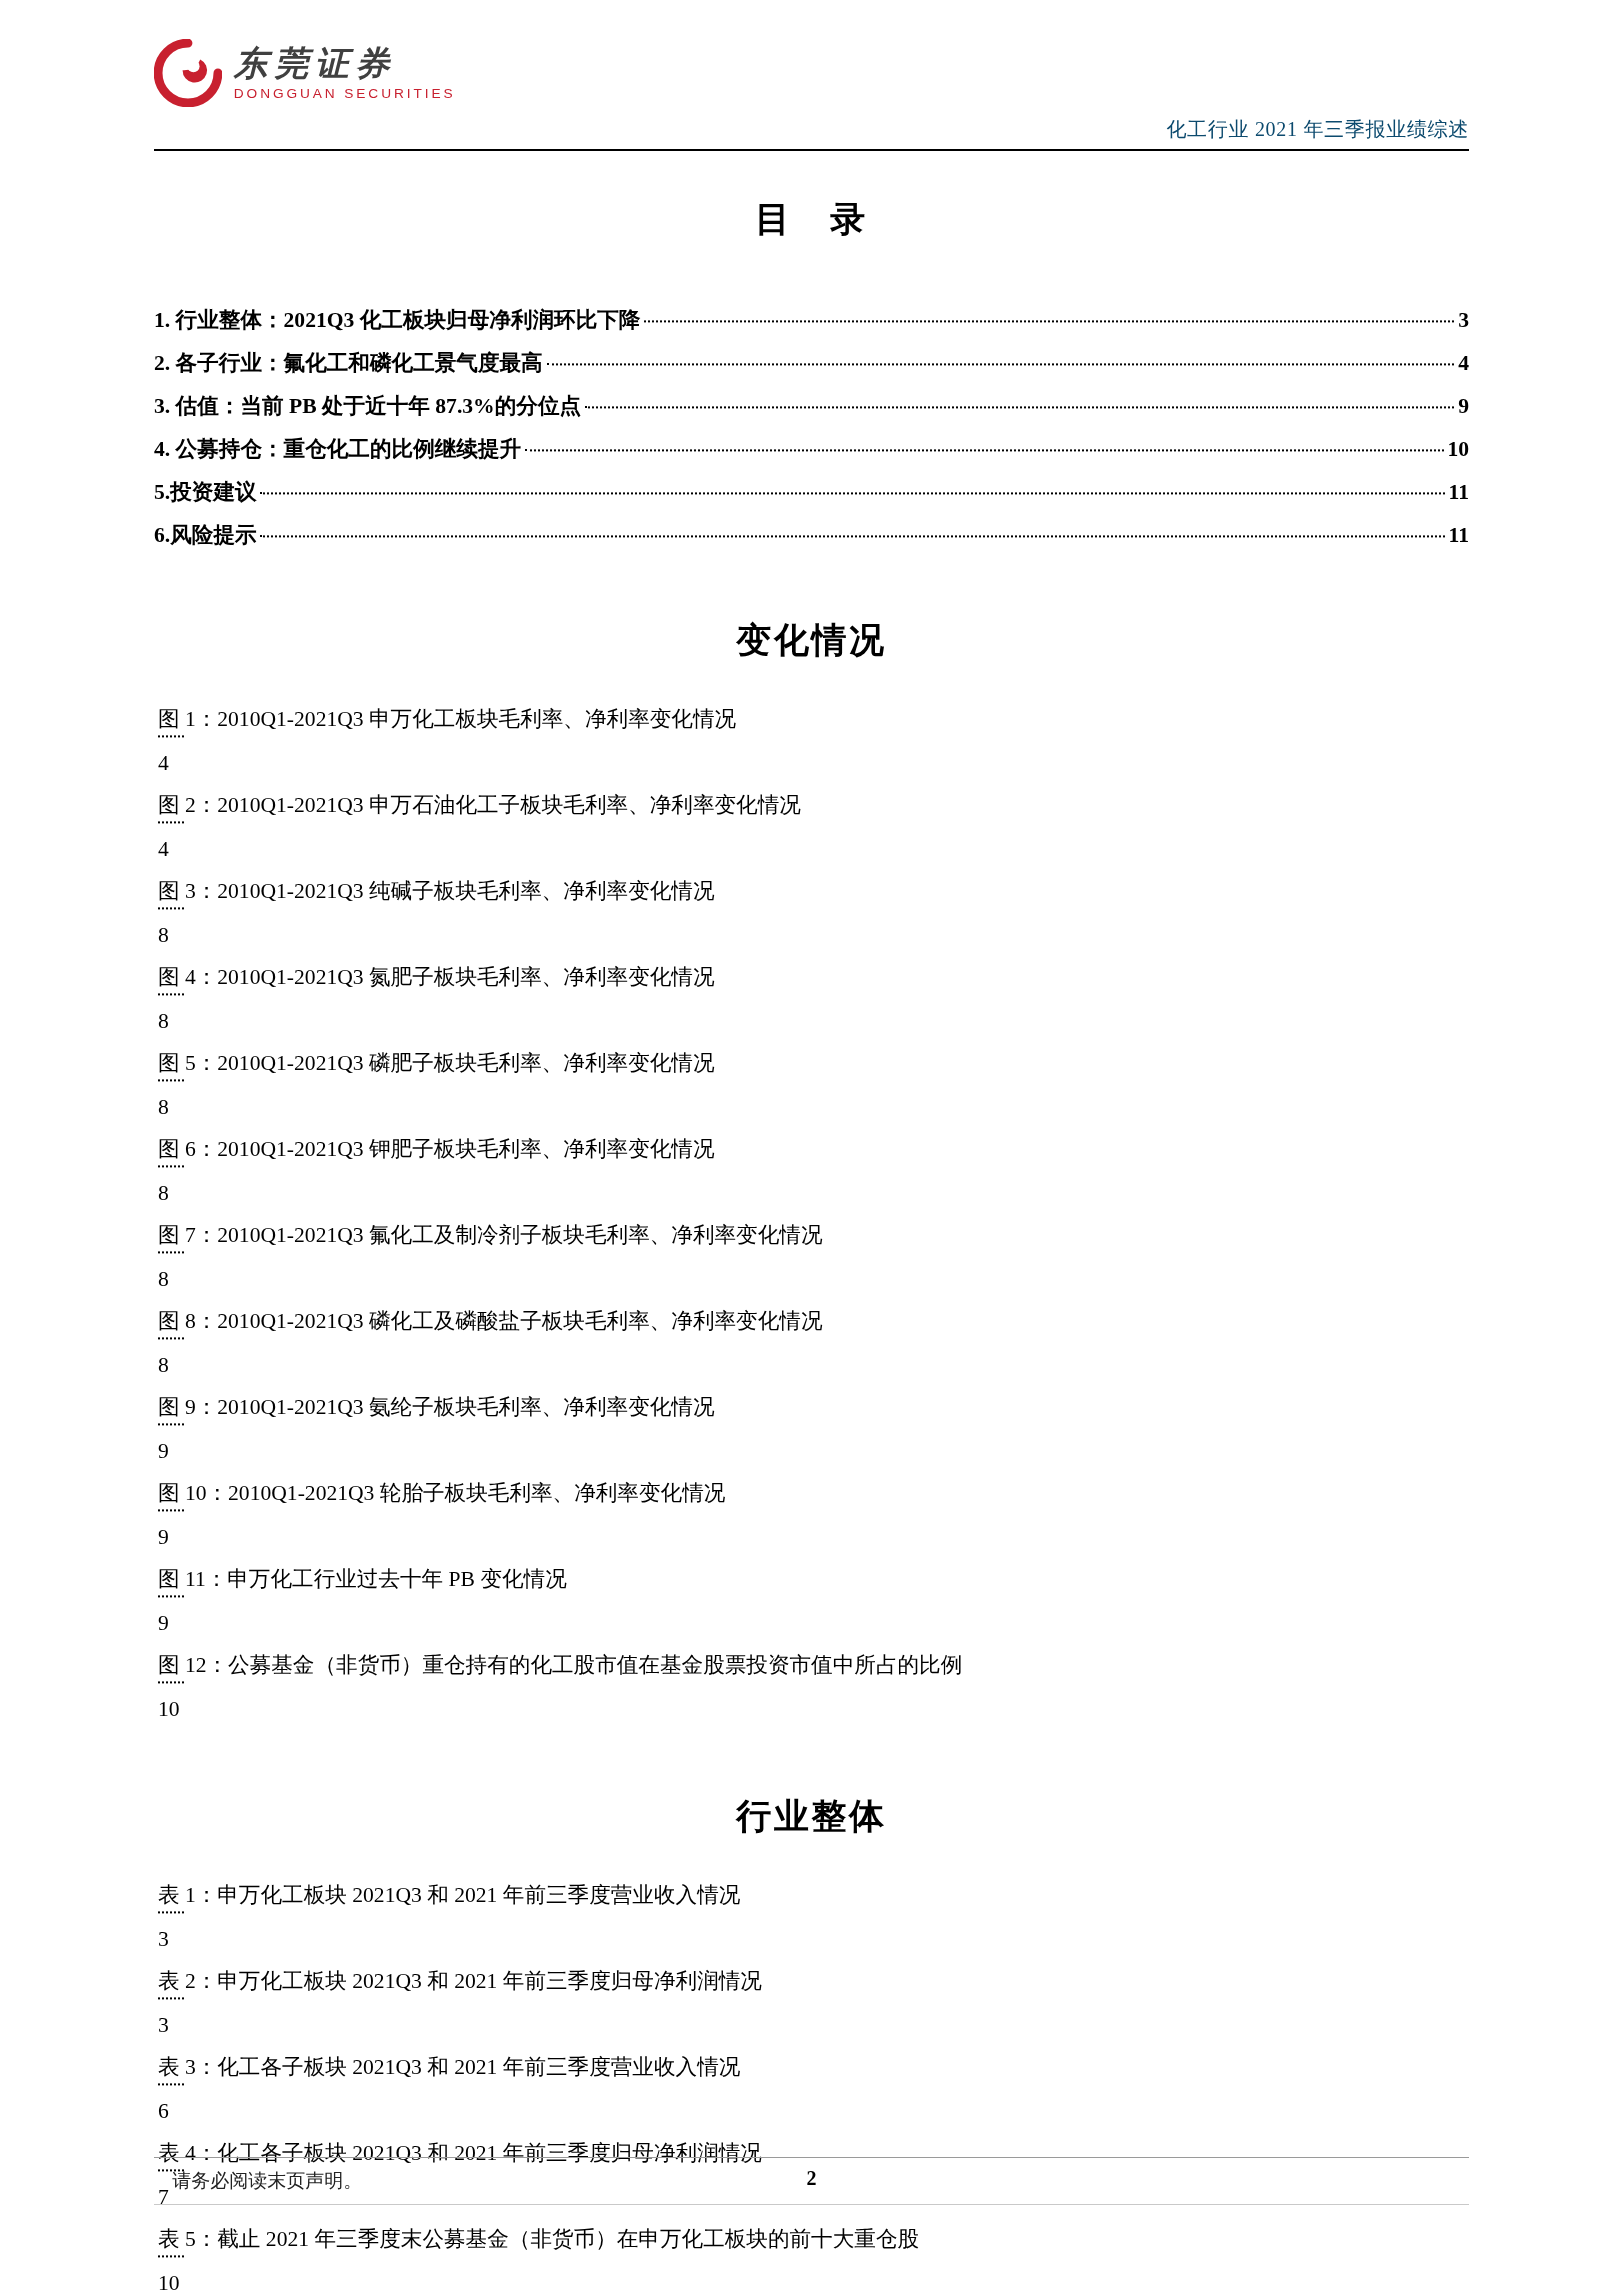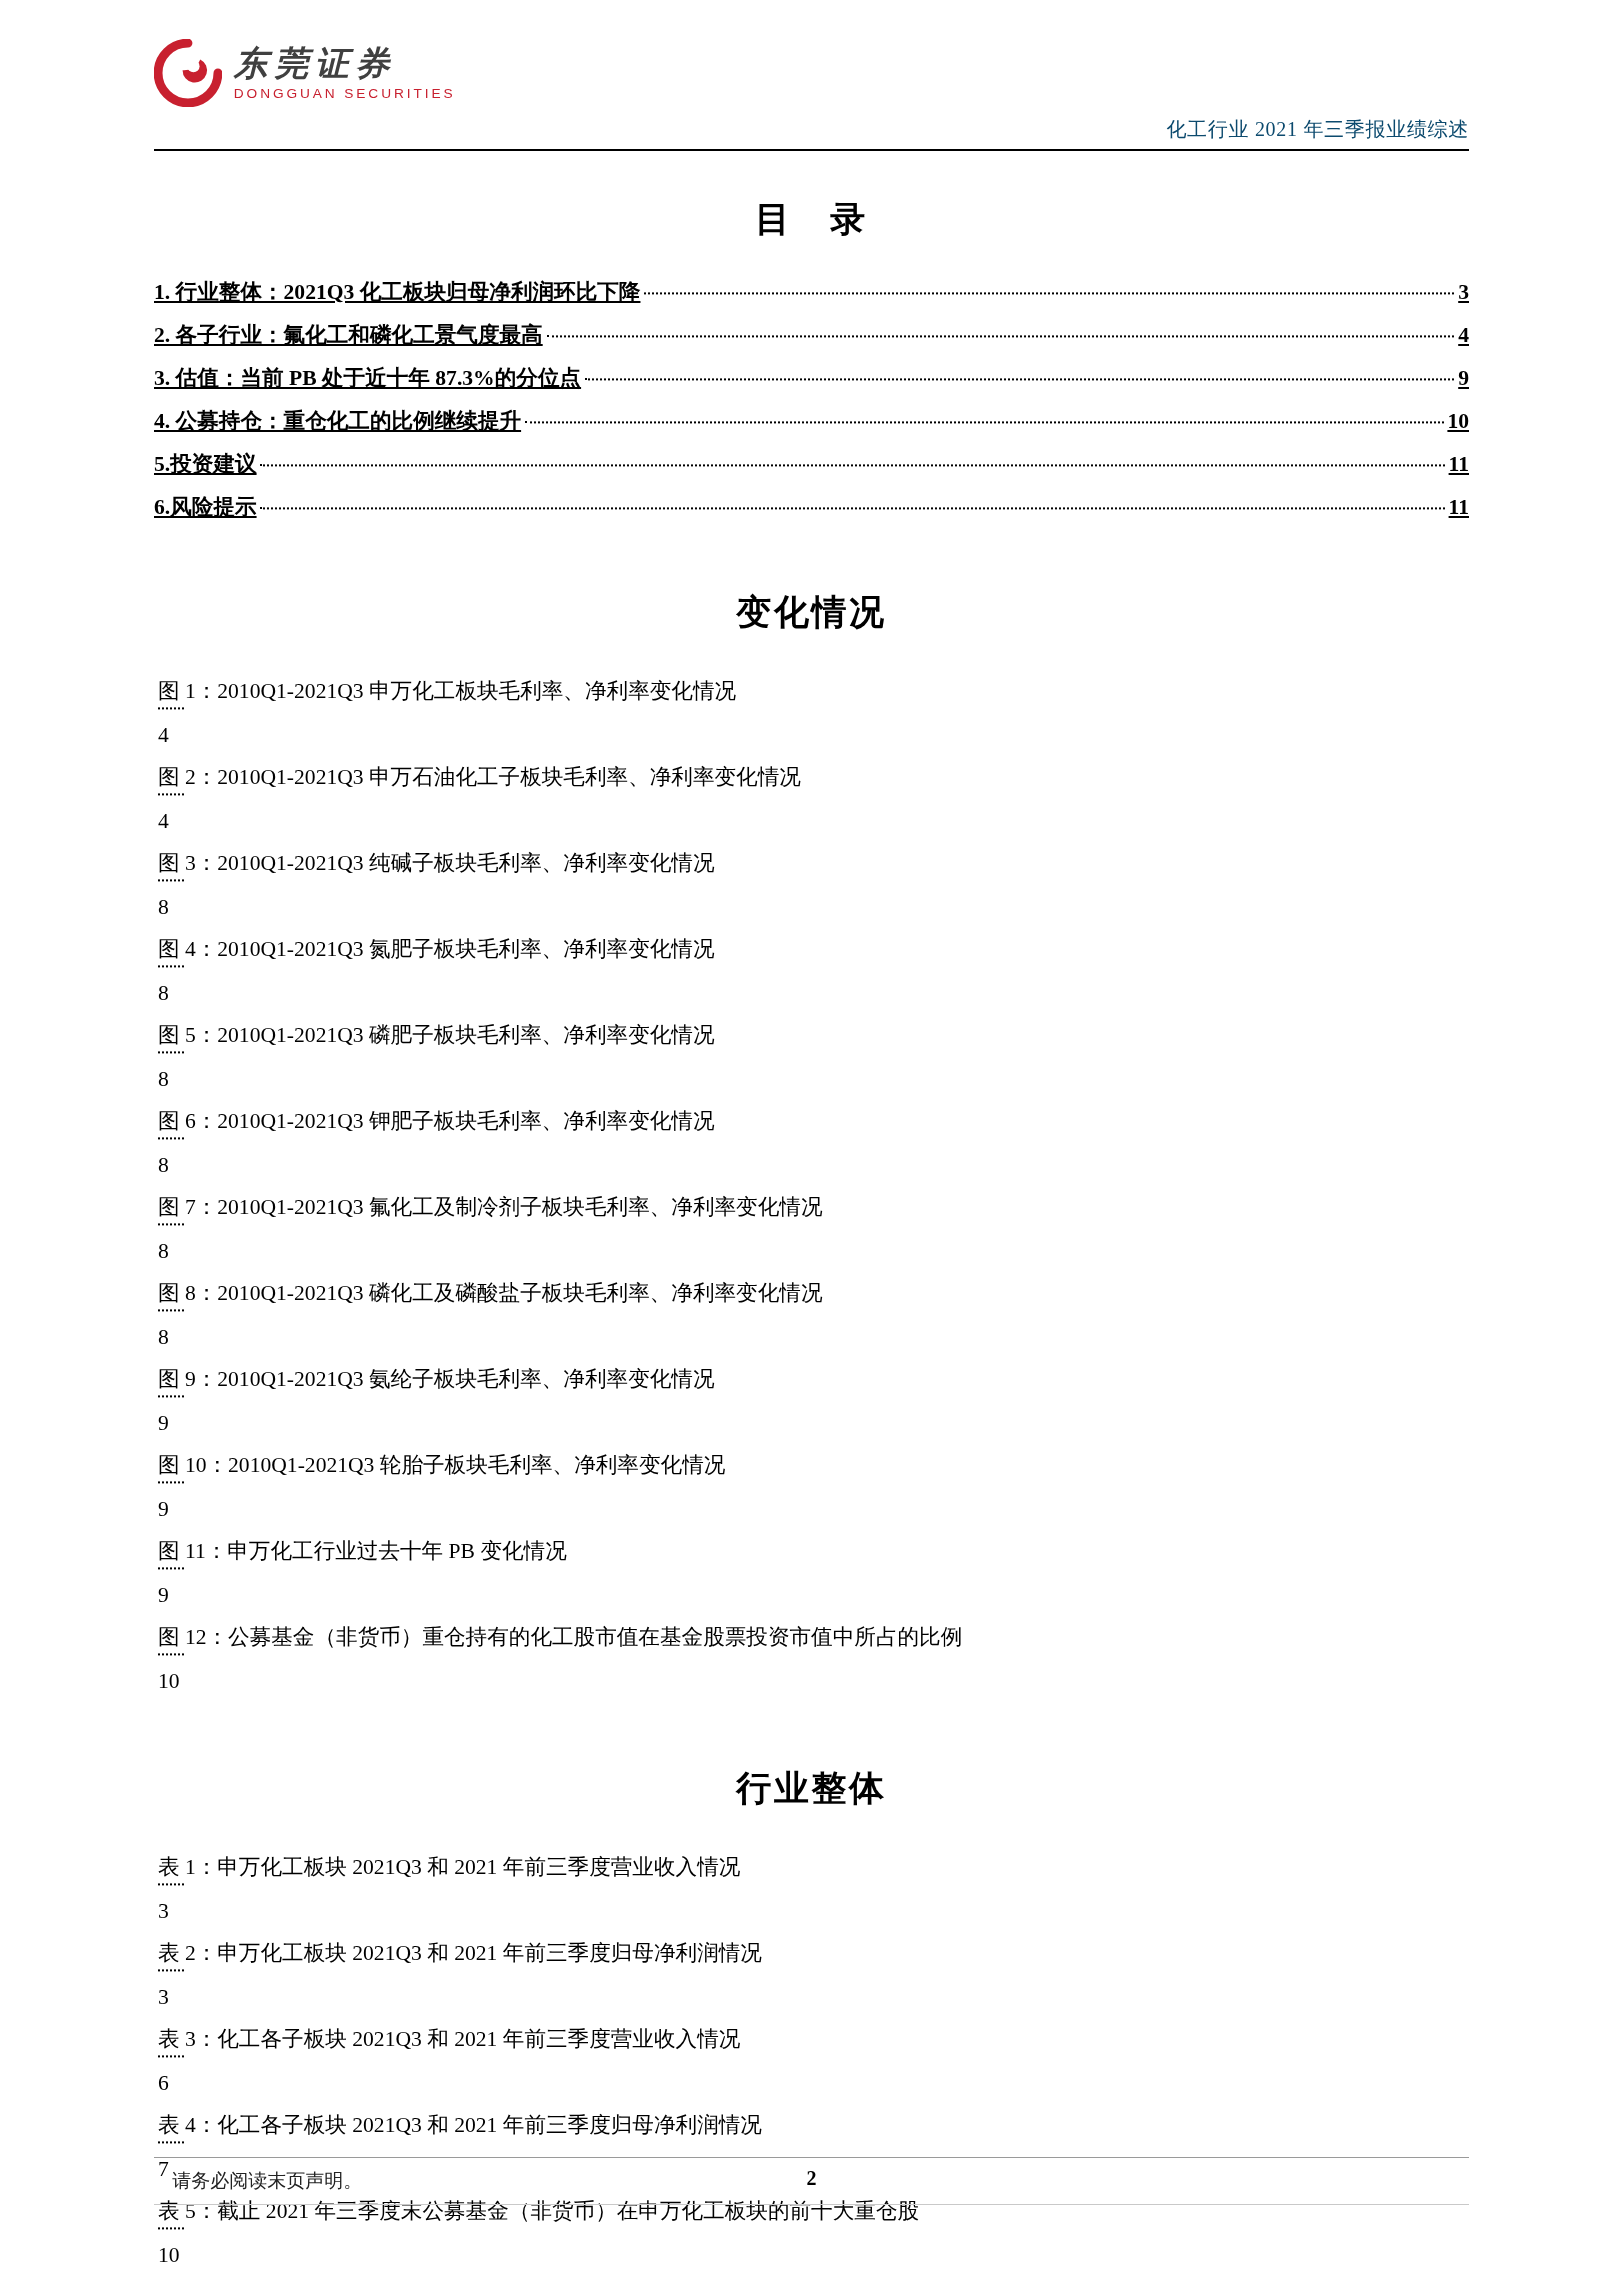--- a/index.html
+++ b/index.html
@@ -33,27 +33,27 @@
     position:absolute; top:149px; left:154px; right:154px;
     border-top:2.6px solid #000;
   }
 
   
   .content { position:absolute; left:154px; right:154px; top:196px; }
   .section-title {
     text-align:center; font-size:35px; font-weight:bold;
     letter-spacing:2.6px; margin:0;
   }
-  .toc-title-gap { margin-bottom:28px; }
+  .toc-title-gap { margin-bottom:56px; }
   .list { margin:0; padding:0; }
   .toc-line {
     display:flex; align-items:baseline;
     font-size:21.6px; line-height:43px; white-space:nowrap;
   }
-  .main-toc .toc-line { font-weight:bold;text-decoration:underline; }
+  .main-toc .toc-line { font-weight:bold; }
   .fig-list .toc-line, .tab-list .toc-line { font-weight:normal; line-height:42px;flex-direction:column; }
   .toc-text { white-space:nowrap; }
   .leader {
     flex:1 1 auto; min-width:26px;
     border-bottom:2.2px dotted #000;
     margin:0 3.9px; transform:translateY(-4.6px);
   }
   .toc-page { white-space:nowrap; }
 
   .figures-heading { margin-top:60px; margin-bottom:34px; }

